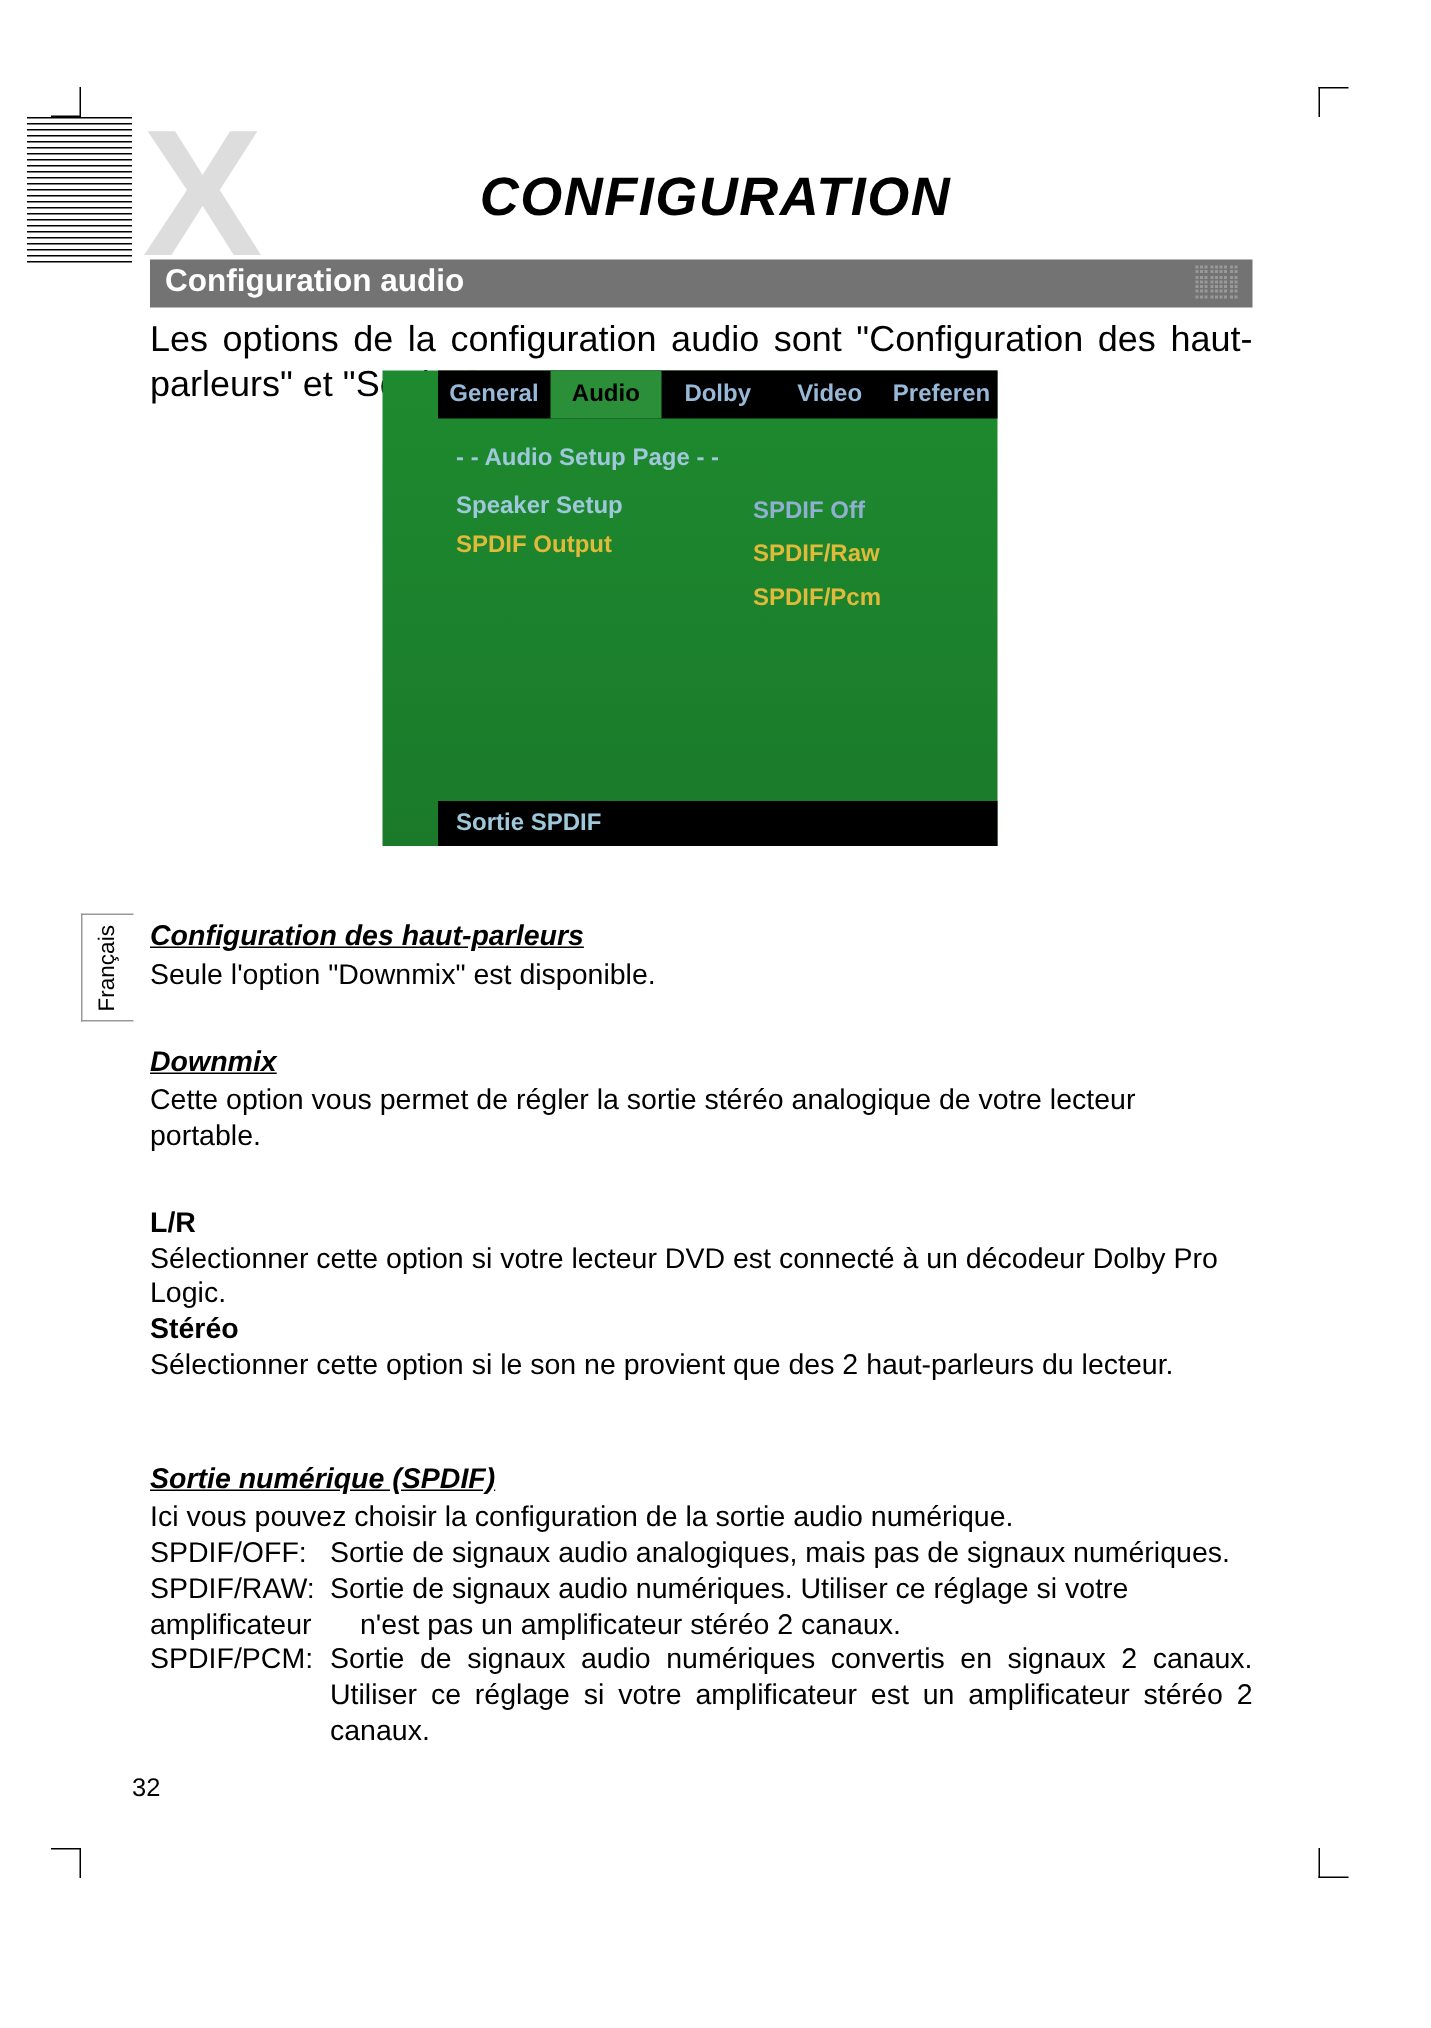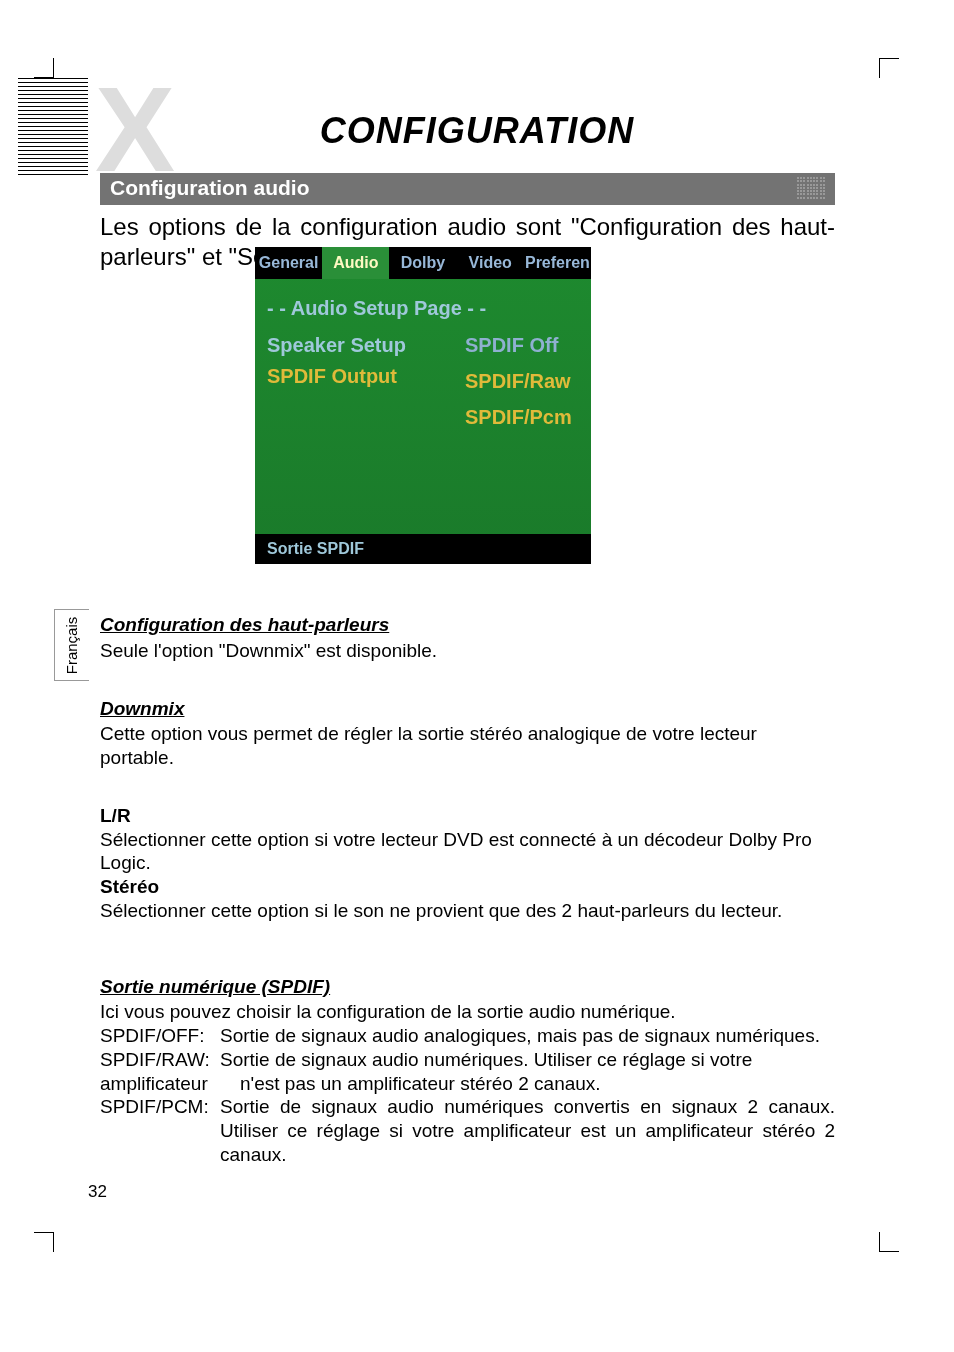--- a/index.html
+++ b/index.html
@@ -87,41 +87,42 @@
     width: 735px;
     font-size: 24px;
     text-align: justify;
     line-height: 1.25;
   }
 
   .osd {
     position: absolute;
     top: 247px;
     left: 255px;
-    width: 336px;
+    width: 410px;
     background: linear-gradient(#1e8a2f, #1a7a2a);
     font-family: Arial, sans-serif;
+    padding-left: 37px;
   }
   .osd-tabs {
     display: flex;
     background: #000;
     color: #98b8d8;
     font-weight: bold;
     font-size: 16px;
   }
   .osd-tabs div {
     padding: 7px 0;
     text-align: center;
     flex: 1;
   }
-  .osd-tabs div.active { background: #2a8f38; color: #fef9c3; }
+  .osd-tabs div.active { background: #2a8f38; color: #000000; }
   .osd-body {
     padding: 18px 12px 8px 12px;
     color: #9fc8da;
-    font-size: 20px;
+    font-size: 16px;
     min-height: 255px;
     position: relative;
   }
   .osd-pagetitle { color: #9fc8da; margin-bottom: 14px; font-weight: bold; }
   .osd-item { color: #9fc8da; margin-bottom: 8px; font-weight: bold; }
   .osd-item.sel { color: #e0ba3a; }
   .osd-options {
     position: absolute;
     left: 210px;
     top: 48px;

